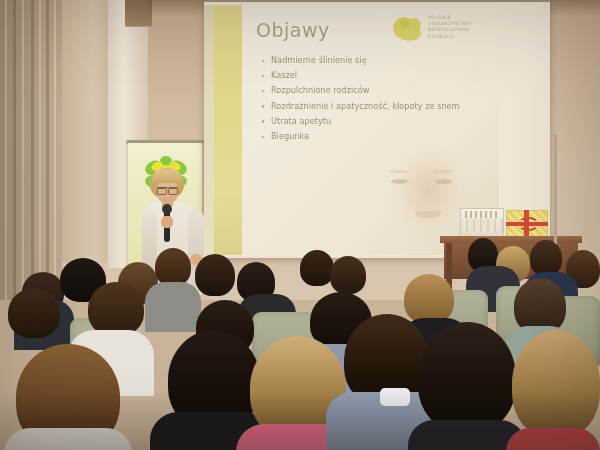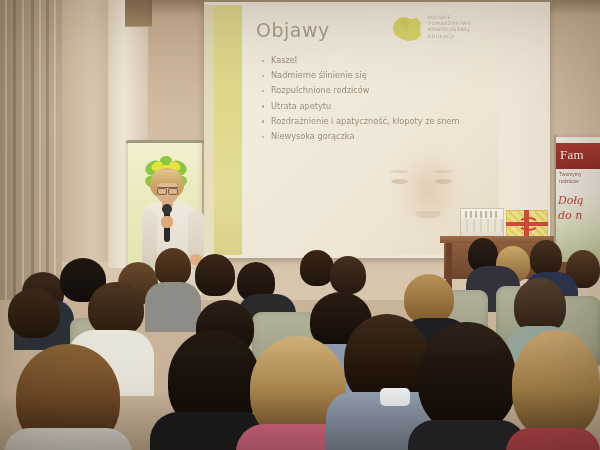--- a/index.html
+++ b/index.html
@@ -399,54 +399,44 @@
 
       <div class="baby-watermark">
         <div class="baby-eye" style="left:26px; top:44px;"></div>
         <div class="baby-eye" style="left:70px; top:44px;"></div>
         <div class="baby-brow" style="left:24px; top:35px;"></div>
         <div class="baby-brow" style="left:68px; top:35px;"></div>
         <div class="baby-mouth" style="left:50px; top:76px;"></div>
       </div>
 
       <ul class="bullets">
+        <li>Nadmierne ślinienie się</li>
         <li>Kaszel</li>
-        <li>Nadmierne ślinienie się</li>
         <li>Rozpulchnione rodziców</li>
+        <li>Rozdrażnienie i apatyczność, kłopoty ze snem</li>
         <li>Utrata apetytu</li>
-        <li>Rozdrażnienie i apatyczność, kłopoty ze snem</li>
-        <li>Niewysoka gorączka</li>
+        <li>Biegunka</li>
       </ul>
     </div>
   </div>
 
   <div class="box-white">
     <div class="box-white-top"></div>
     <div class="box-white-label"></div>
   </div>
   <div class="box-gift">
     <div class="gift-ribbon-h"></div>
     <div class="gift-ribbon-v"></div>
     <div class="gift-bow"></div>
   </div>
   <div class="table-top"></div>
   <div class="table-body"></div>
   <div class="table-left-leg"></div>
 
   <div class="red-banner-pole"></div>
-  <div class="red-banner">
-    <div class="red-banner-head">
-      <span class="red-banner-head-text">Fam</span>
-    </div>
-    <div class="red-banner-sub">Tworzymy rodziców</div>
-    <div class="red-banner-script">
-      <div>Dołą</div>
-      <div>do n</div>
-    </div>
-  </div>
 
   <div class="speaker">
     <div class="sp-body"></div>
     <div class="sp-arm-l"></div>
     <div class="sp-arm-r"></div>
     <div class="sp-neck"></div>
     <div class="sp-hair"></div>
     <div class="sp-face"></div>
     <div class="sp-hair-fringe"></div>
     <div class="sp-glasses"></div>

